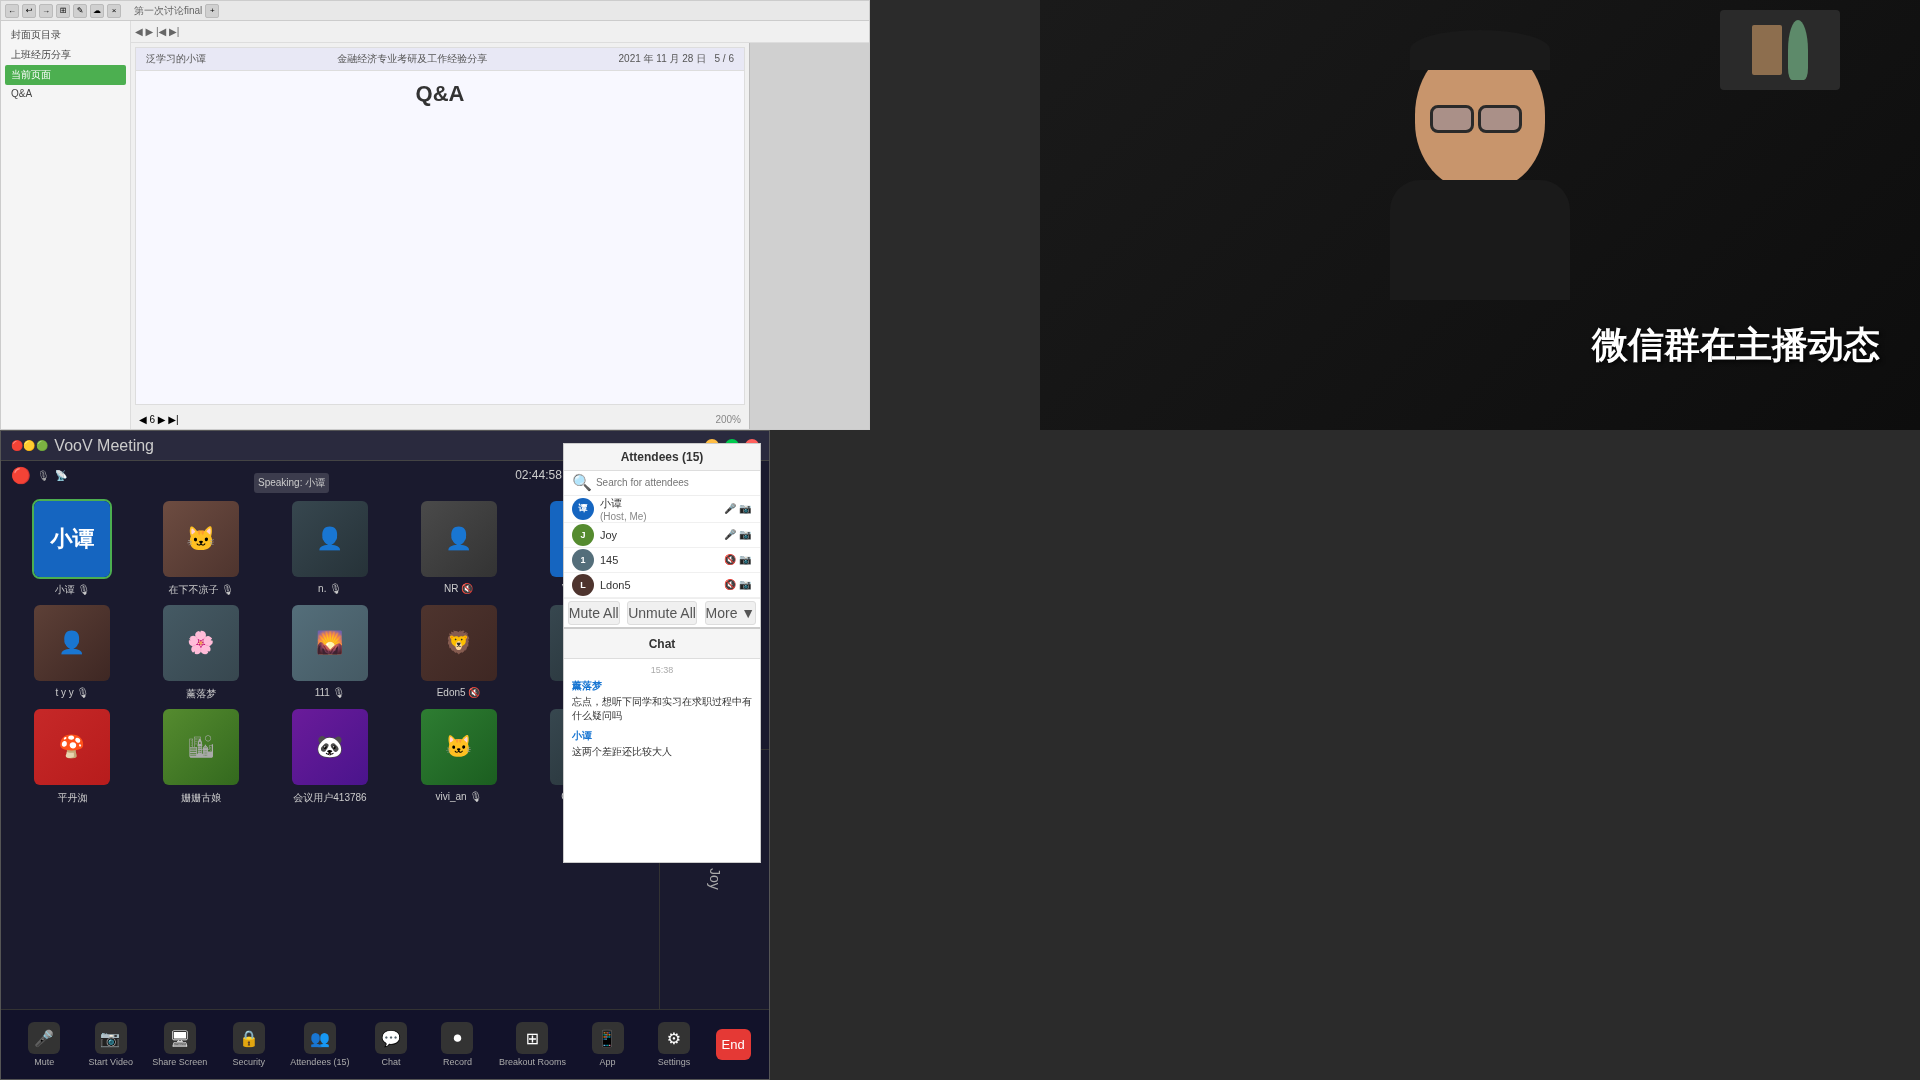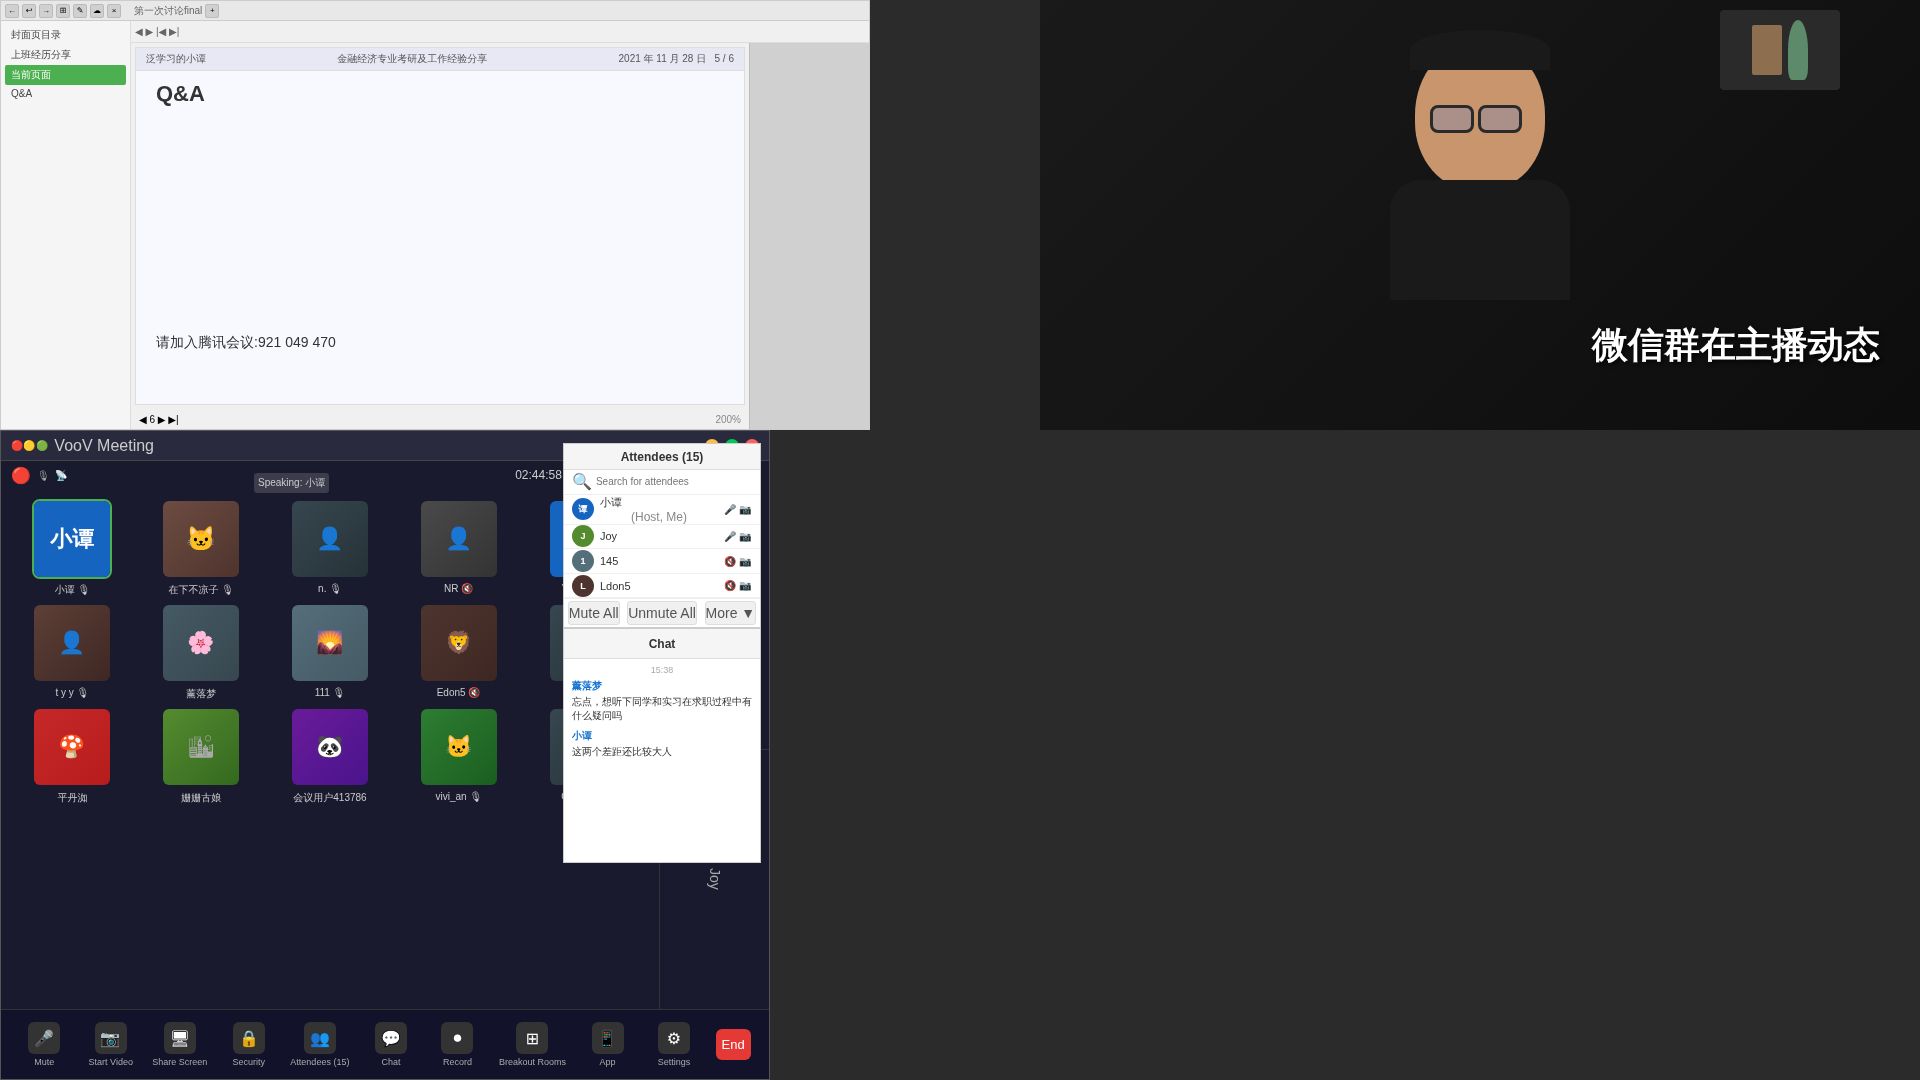--- a/index.html
+++ b/index.html
@@ -65,20 +65,21 @@
       display: flex;
       align-items: center;
       padding: 0 4px;
       gap: 2px;
     }
 
     .slide-content-wrapper {
       display: flex;
       flex: 1;
       overflow: hidden;
+      text-align: center;
     }
 
     .slide-main {
       flex: 1;
       display: flex;
       flex-direction: column;
     }
 
     .slide-page {
       flex: 1;
@@ -361,23 +362,22 @@
       flex-shrink: 0;
     }
 
     .attendee-name {
       flex: 1;
       font-size: 11px;
       color: #333;
     }
 
     .attendee-host-tag {
-      font-size: 12px;
+      font-size: 10px;
       color: #888;
-      text-align: center;
     }
 
     .attendee-icons {
       display: flex;
       gap: 3px;
     }
 
     .attendee-icon {
       font-size: 10px;
       color: #888;
@@ -604,21 +604,20 @@
           <div class="slide-header-bar">
             <span>泛学习的小谭</span>
             <span>金融经济专业考研及工作经验分享</span>
             <span>
               <span>2021 年 11 月 28 日</span>&nbsp;&nbsp;
               <span>5 / 6</span>
             </span>
           </div>
           <div class="slide-title">Q&amp;A</div>
           <div style="flex:1;"></div>
-          <div class="slide-meeting-text">请加入腾讯会议:921 049 470</div>
           <div style="height:40px;"></div>
         </div>
         <div class="slide-nav-controls">
           <span>◀  6  ▶  ▶|</span>
           <span style="font-size:10px; color:#888;">200%</span>
         </div>
       </div>
       <div class="right-sidebar-mini"></div>
     </div>
   </div>

